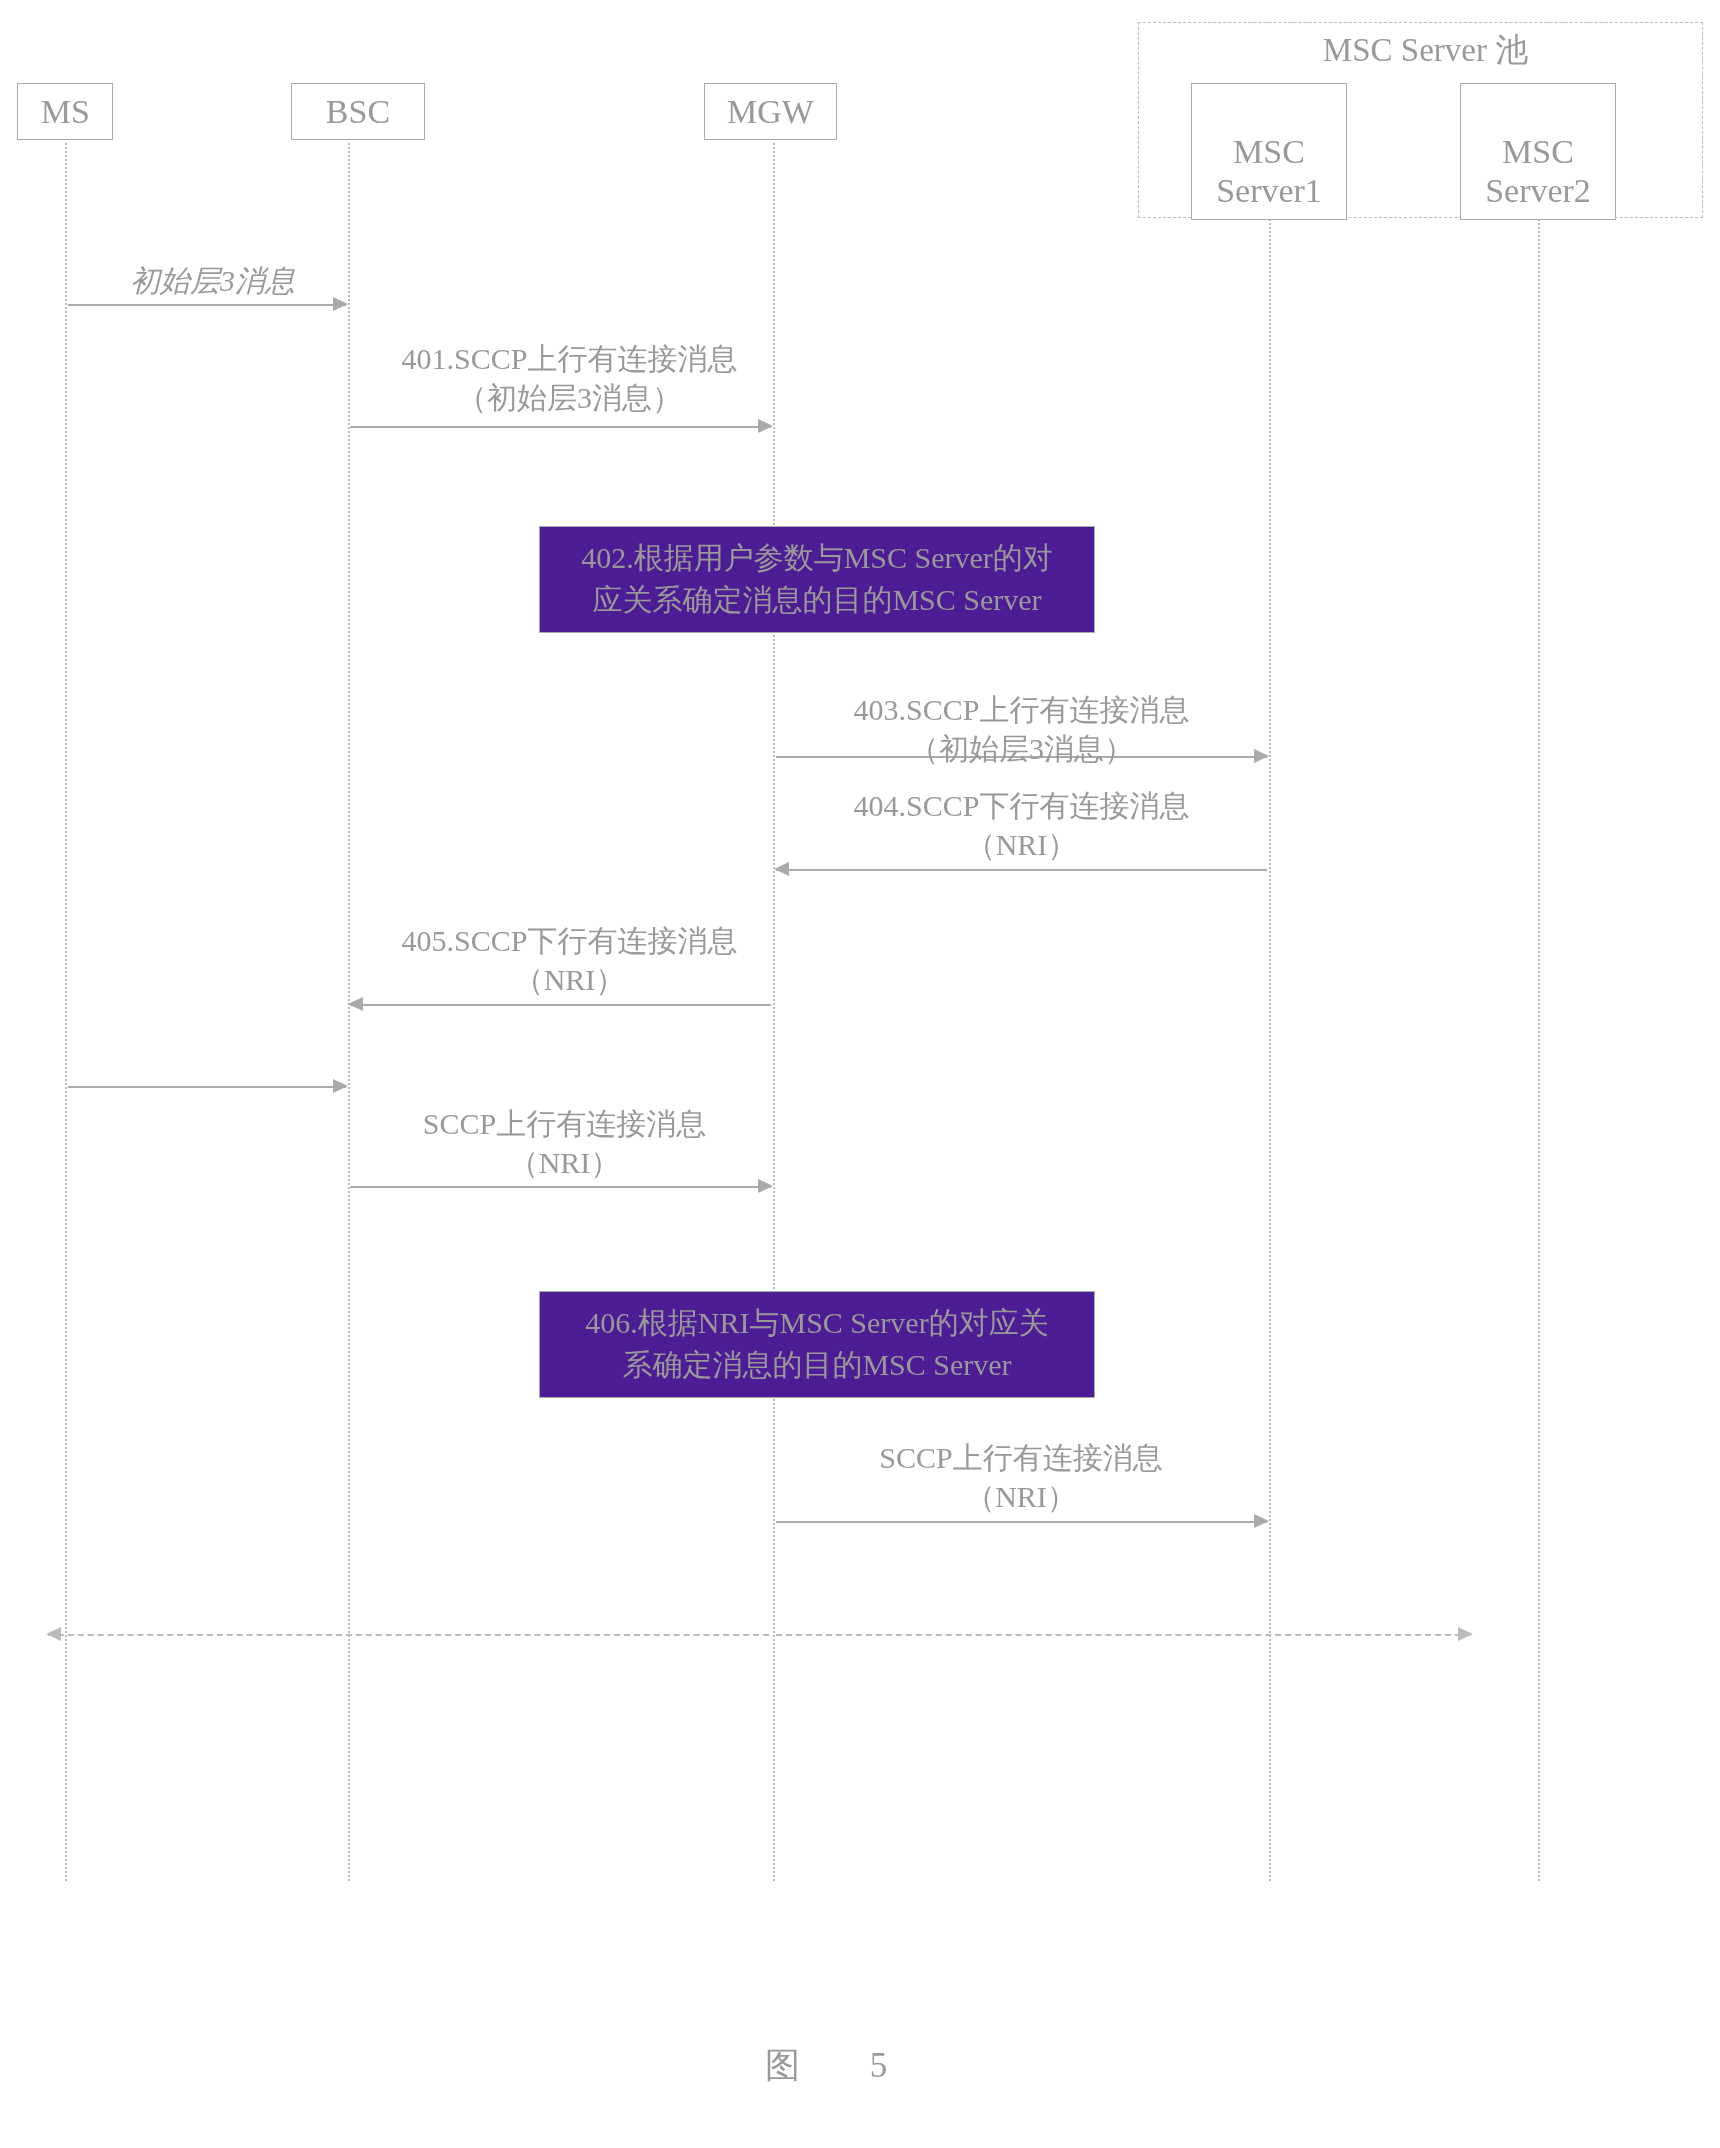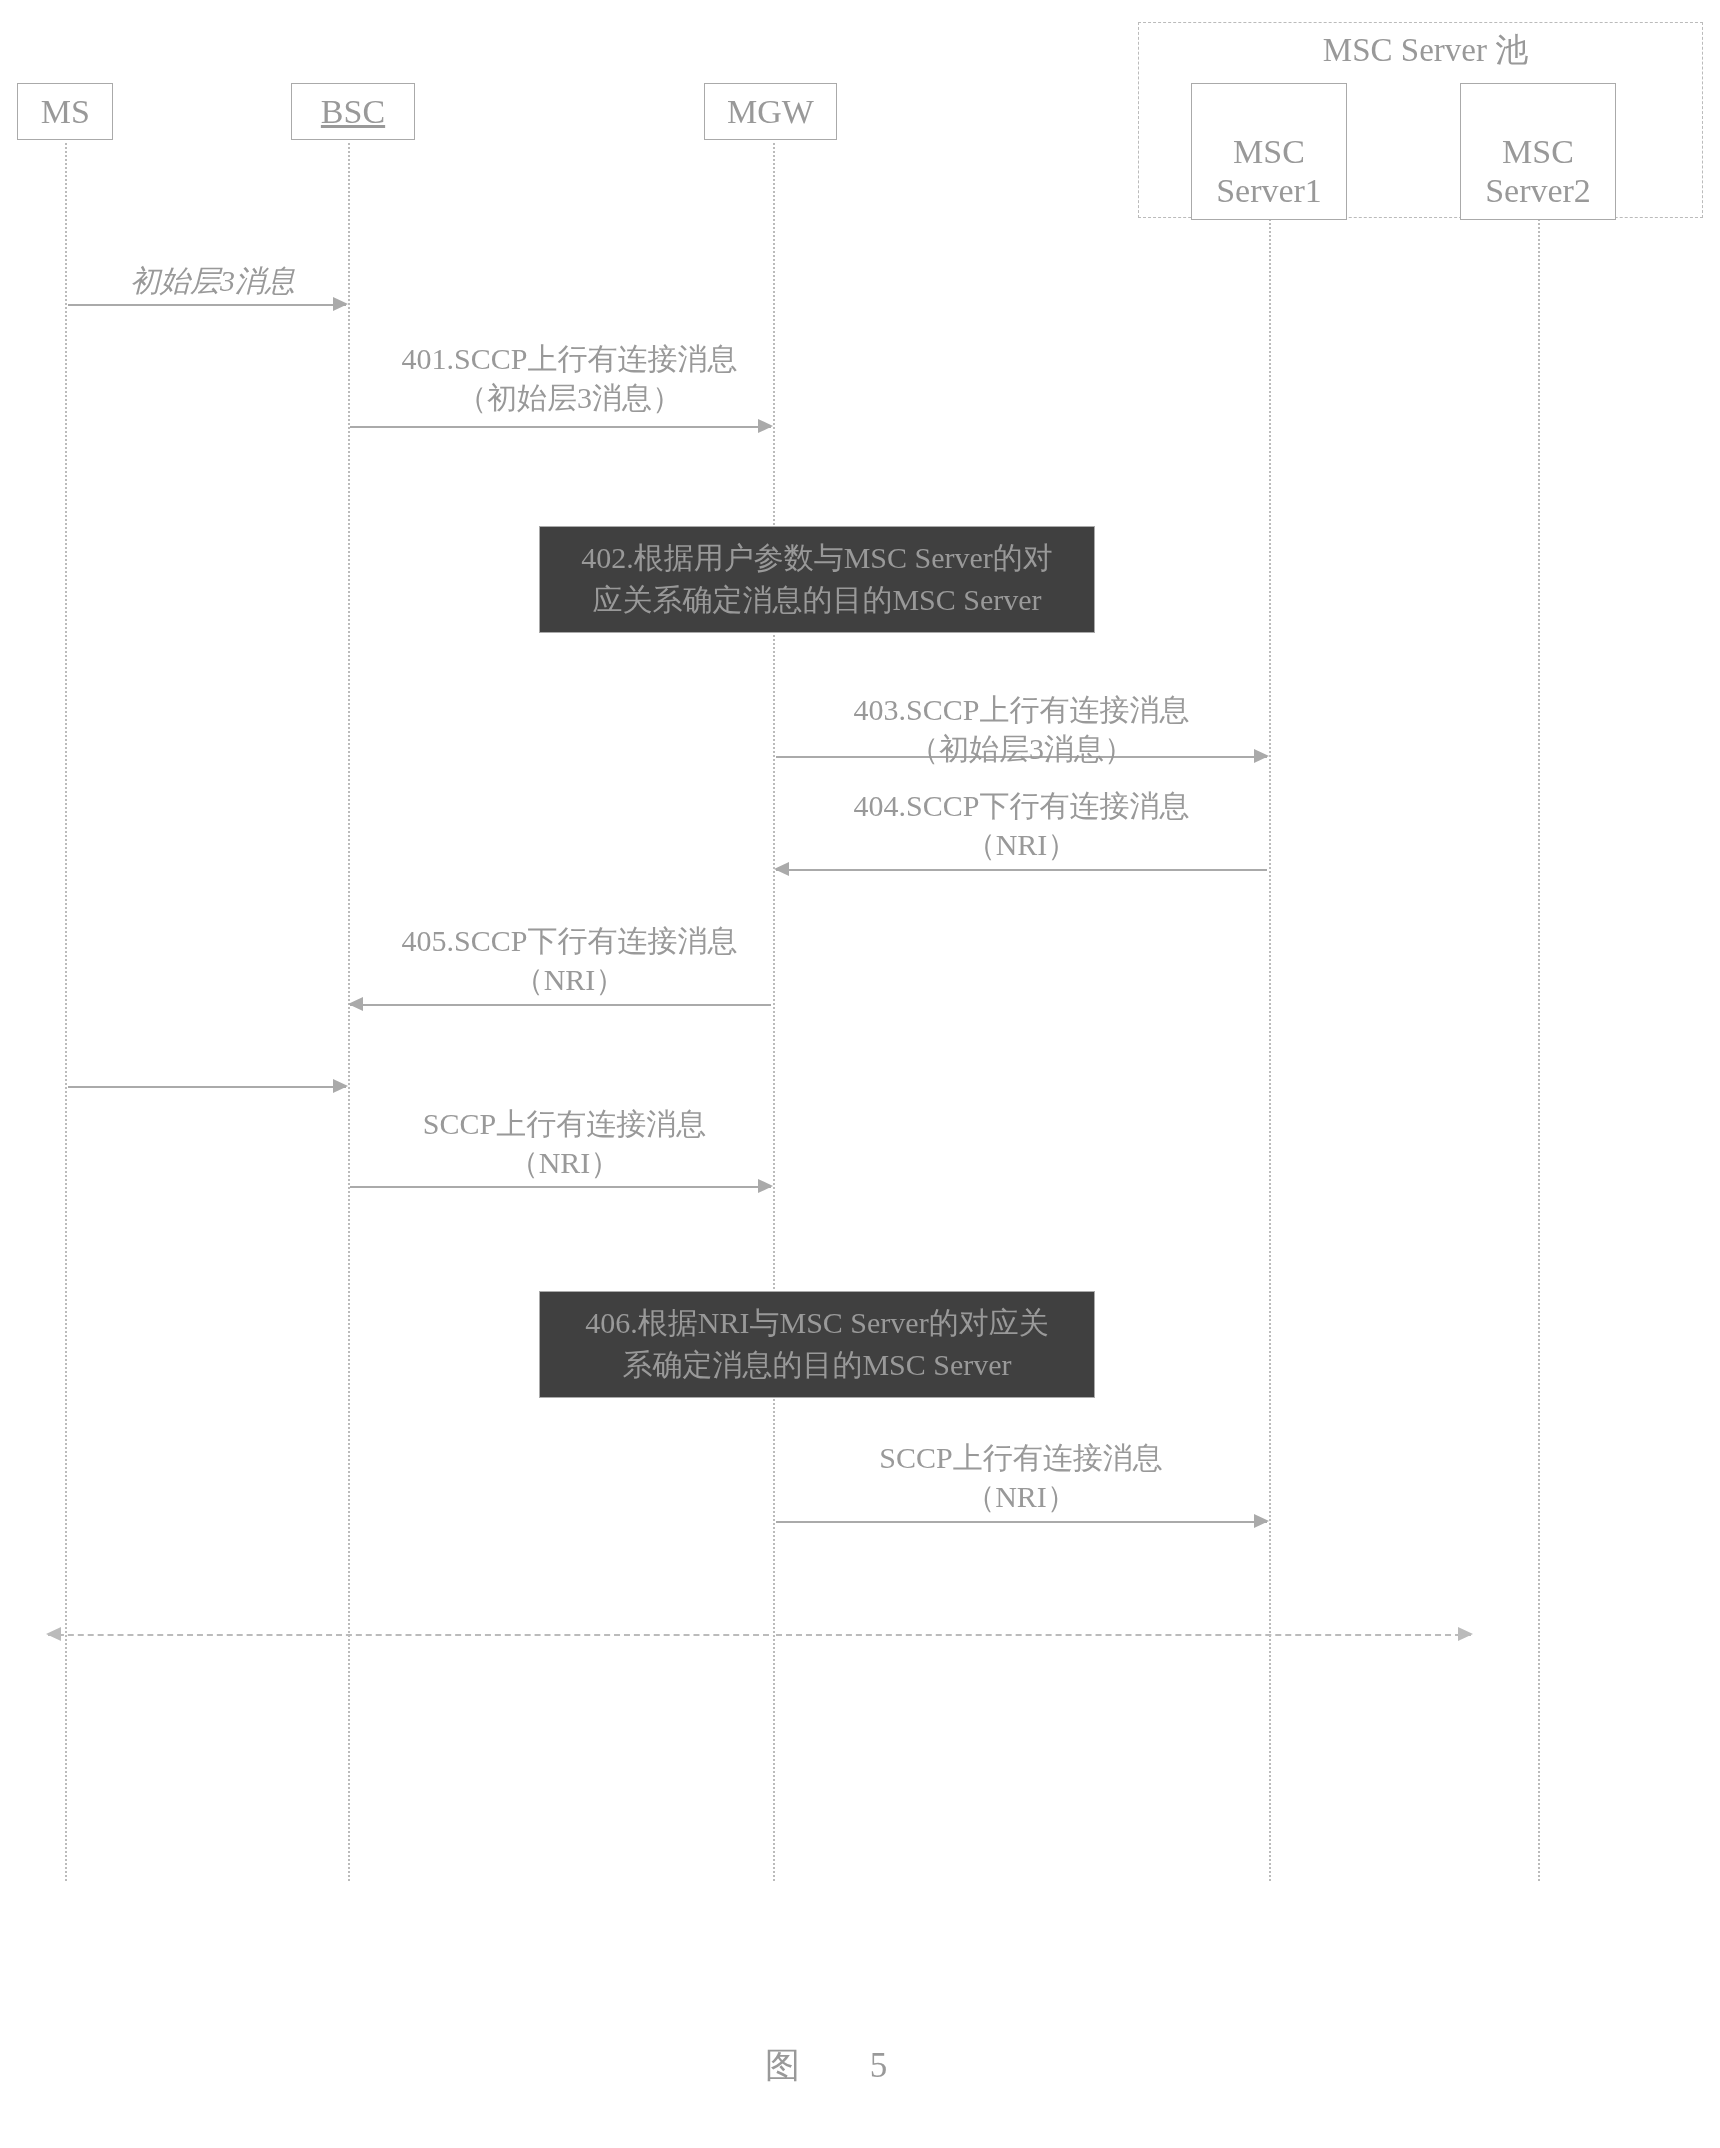--- a/index.html
+++ b/index.html
@@ -85,21 +85,21 @@
     .msg-label {
       position: absolute;
       font-size: 30px;
       text-align: center;
       line-height: 1.3;
       z-index: 3;
     }
     .process-box {
       position: absolute;
       border: 1.7px solid #aaa;
-      background: #404040;
+      background: #4c1d95;
       font-size: 30px;
       text-align: center;
       padding: 10.4px 17.4px;
       line-height: 1.4;
       z-index: 3;
     }
     .figure-label {
       position: absolute;
       font-size: 35px;
       letter-spacing: 17.4px;
@@ -107,21 +107,21 @@
   </style>
 </head>
 <body>
 
 <div class="pool-box" style="left:1138px; top:22px; width:565px; height:196px;"></div>
 <div class="pool-label" style="left:1304px; top:28px; width:243px;">MSC Server 池</div>
 
 <div class="participant" style="left:17.4px; top:83px; width:96px;">
   <span>MS</span>
 </div>
-<div class="participant" style="left:291px; top:83px; width:124px;text-decoration:underline;">
+<div class="participant" style="left:291px; top:83px; width:134px;">
   <span>BSC</span>
 </div>
 <div class="participant" style="left:704px; top:83px; width:133px;">
   <span>MGW</span>
 </div>
 <div class="participant" style="left:1191px; top:83px; width:156px; white-space:pre-line; line-height:1.15;">
   <span>MSC
 Server1</span>
 </div>
 <div class="participant" style="left:1460px; top:83px; width:156px; white-space:pre-line; line-height:1.15;">

